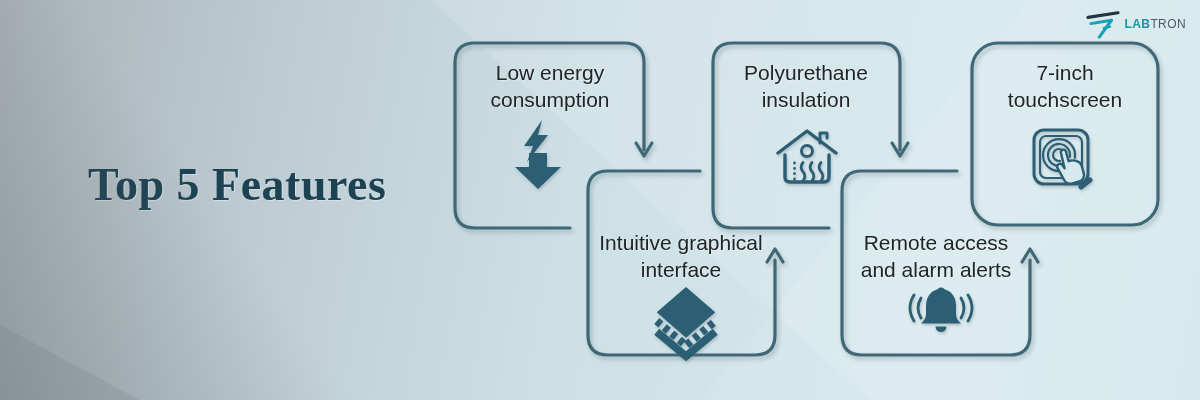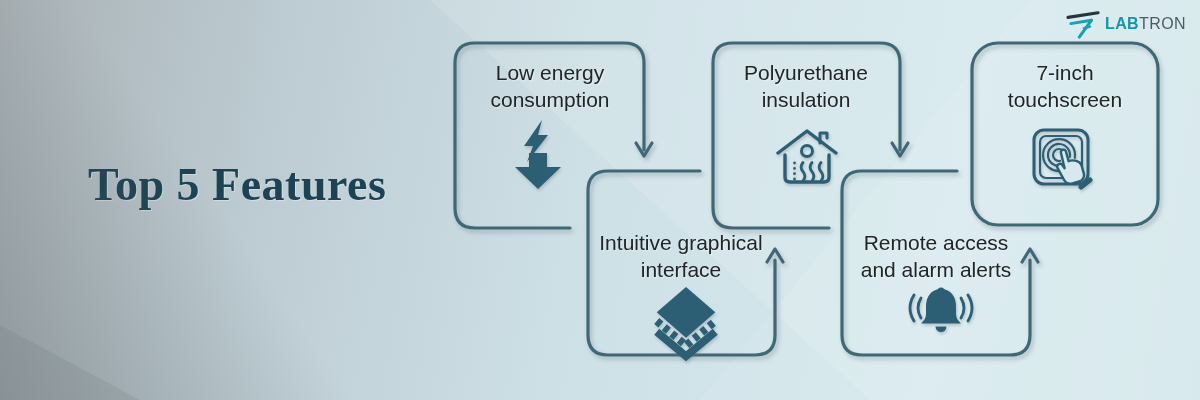--- a/index.html
+++ b/index.html
@@ -14,21 +14,21 @@
   }
   .bg-accents{position:absolute;inset:0;}
   .title{
     position:absolute;left:88px;top:162px;margin:0;
     font-family:"Liberation Serif",serif;font-weight:600;font-size:46px;line-height:1;
     color:var(--title-text,#1c4253);letter-spacing:.5px;
     text-shadow:1px 1px 0 rgba(255,255,255,.35);
   }
   .logo{position:absolute;top:9px;right:14px;display:flex;align-items:center;gap:5px;z-index:5;}
   .logo .mark{display:block;}
-  .logo .word{font-size:16px;letter-spacing:.4px;line-height:1;}
+  .logo .word{font-size:12px;letter-spacing:.4px;line-height:1;}
   .logo .lab{font-weight:700;color:var(--brand-teal,#1695a8);}
   .logo .tron{font-weight:400;color:var(--brand-gray,#4e5b63);}
   .chain{position:absolute;inset:0;filter:drop-shadow(2px 3px 2px rgba(100,115,125,.4));}
   .chain .box,.chain .head{fill:none;stroke:var(--card-outline,#3f6876);stroke-width:3.2px;stroke-linecap:round;stroke-linejoin:round;}
   .label{
     position:absolute;width:220px;text-align:center;
     font-size:21px;line-height:27px;color:var(--label-text,#212526);
     text-shadow:1px 1px 1px rgba(255,255,255,.4);
   }
   .label span{display:block;}

